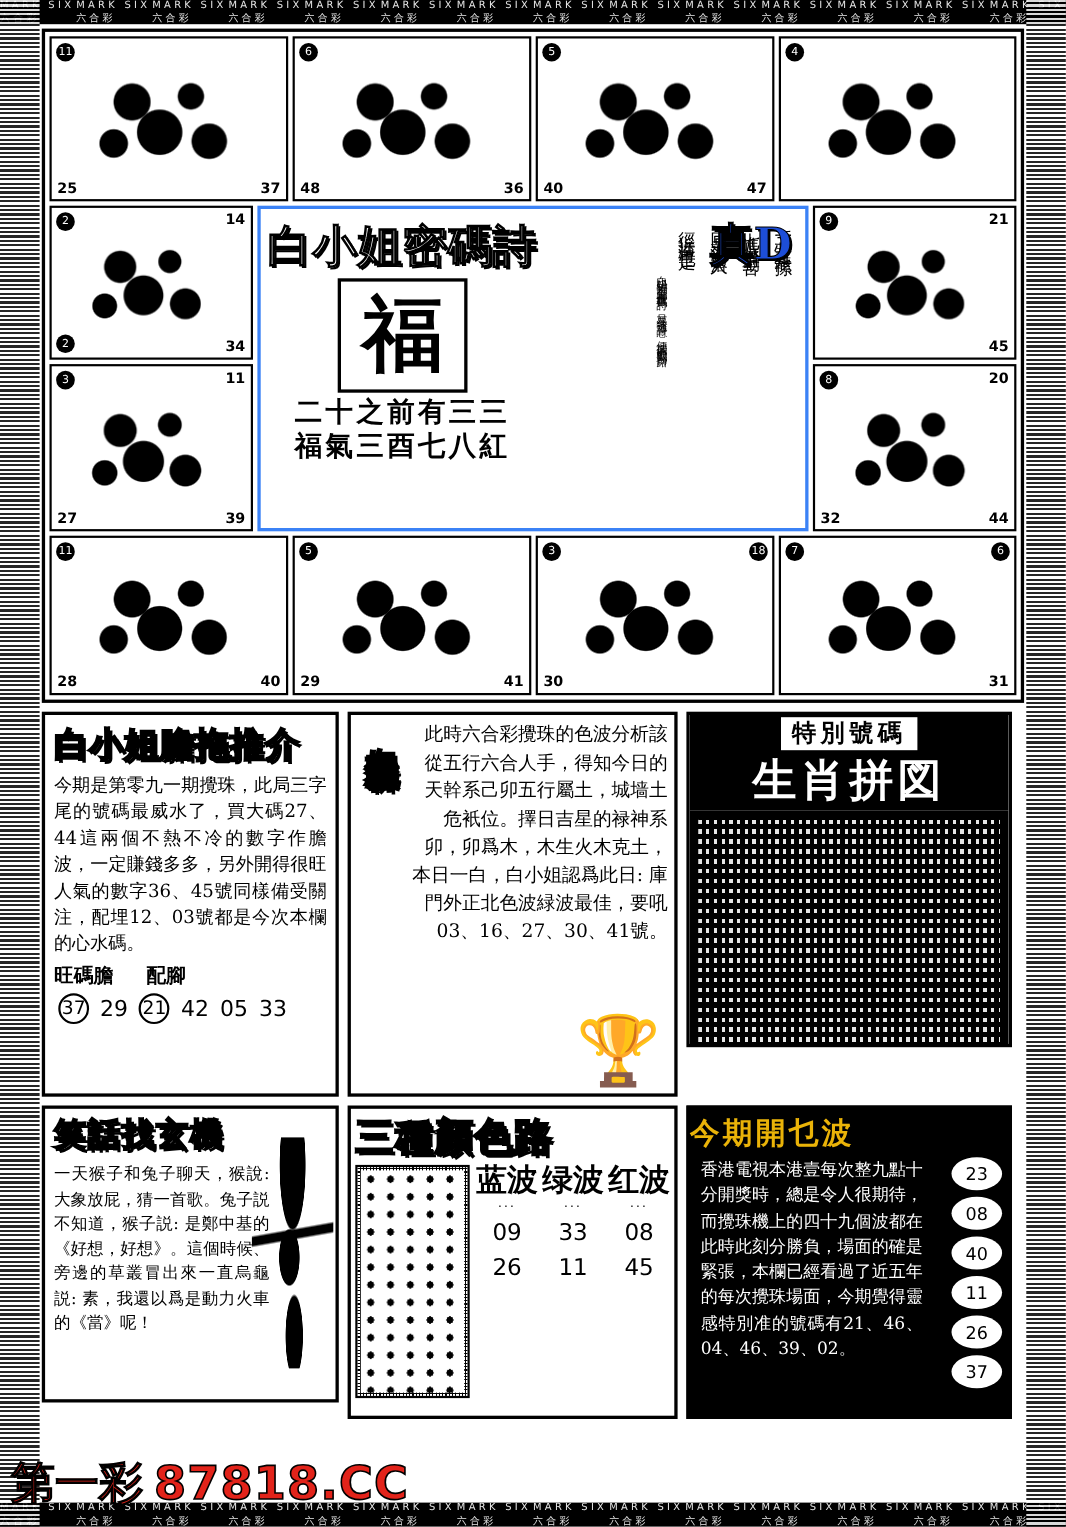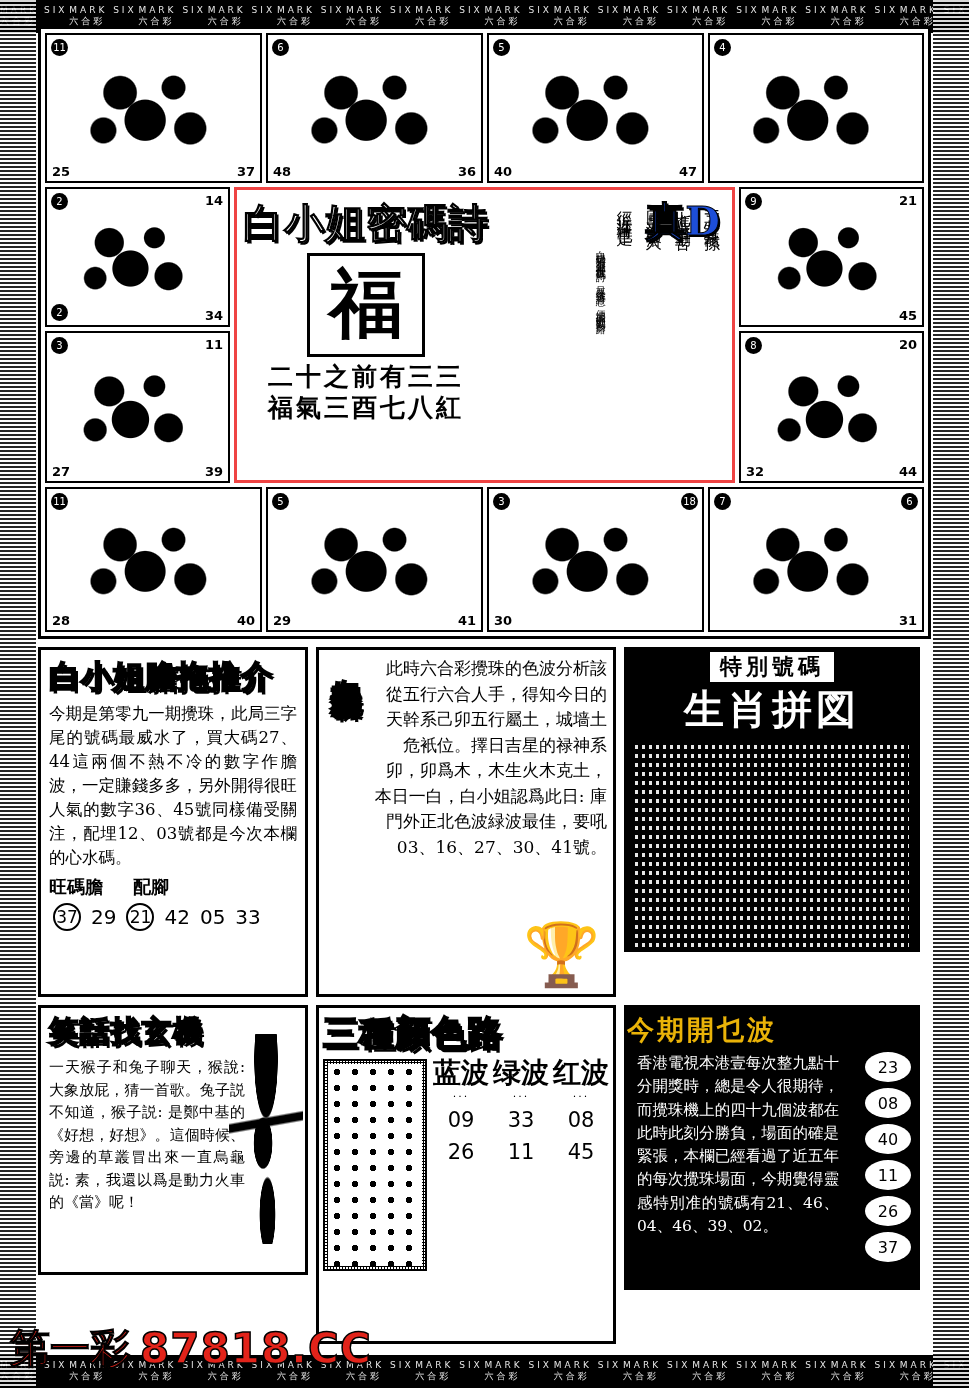--- a/index.html
+++ b/index.html
@@ -21,21 +21,21 @@
     position: absolute;
     top: 0; bottom: 0;
     width: 36px;
     background:
       repeating-linear-gradient(0deg,#000 0 2px, #fff 2px 4px);
     opacity: .85;
   }
   .edge.left { left: 0; }
   .edge.right { right: 0; }
   .topband, .botband {
-    position:absolute; left:0; right:0; height: 33px;
+    position:absolute; left:0; right:0; height: 22px;
     background:#000; color:#fff;
     font-size: 9px; letter-spacing: 3px;
     display:flex; align-items:center; justify-content:space-around;
     overflow:hidden;
   }
   .topband { top: 0; }
   .botband { bottom: 0; }
   .band-tok { opacity:.9; }
 
   .content {
@@ -86,21 +86,21 @@
     background:
       radial-gradient(circle at 30% 35%, #000 0 12%, transparent 13%),
       radial-gradient(circle at 62% 30%, #000 0 9%, transparent 10%),
       radial-gradient(circle at 45% 62%, #000 0 18%, transparent 19%),
       radial-gradient(circle at 72% 70%, #000 0 11%, transparent 12%),
       radial-gradient(circle at 20% 72%, #000 0 8%, transparent 9%);
   }
 
   
   .poster {
-    border: 3px solid #ef4444;
+    border: 3px solid #3b82f6;
     background:#fff;
     position: relative;
     display:flex;
     overflow:hidden;
   }
   .poster-left {
     flex: 1 1 auto;
     padding: 6px 4px 4px 6px;
     display:flex; flex-direction:column; align-items:center;
   }
@@ -118,21 +118,21 @@
     margin-top: 2px;
     width: 118px; height: 104px;
     border: 3px solid #000;
     display:flex; align-items:center; justify-content:center;
     font-family:"DejaVu Serif", serif;
     font-size: 74px; font-weight:bold;
     color:#000;
   }
   .poster-couplet {
     margin-top: 4px;
-    font-family:Liberation Sans, sans-serif;
+    font-family:Liberation Mono, monospace;
     font-size: 25px; font-weight:bold;
     line-height: 1.25;
     text-align:center;
     letter-spacing: 3px;
   }
   .poster-right {
     width: 250px;
     padding: 8px 8px 4px 2px;
     display:flex; flex-direction:row-reverse; gap: 6px;
     align-items:flex-start;
@@ -588,21 +588,21 @@
     </div>
 
     <div class="bot">
 
       <div class="panel b1" style="height:270px">
         <div class="joke-title">笑話找玄機</div>
         <div class="joke-body">一天猴子和兔子聊天，猴說: 大象放屁，猜一首歌。兔子説不知道，猴子説: 是鄭中基的《好想，好想》。這個時候、旁邊的草叢冒出來一直烏龜説: 素，我還以爲是動力火車的《當》呢！</div>
         <div class="girl"></div>
       </div>
 
-      <div class="panel b2" style="height:339px">
+      <div class="panel b2" style="height:285px">
         <div class="b2-title">三種顏色路</div>
         <div class="b2-flex">
           <div class="ball-grid">
               <div class="dots"></div>
             </div>
           <div class="colcols">
             <div class="colcol">
               <div class="lbl">蓝波</div>
               <div class="dotty">...</div>
               <div class="v">09</div>

